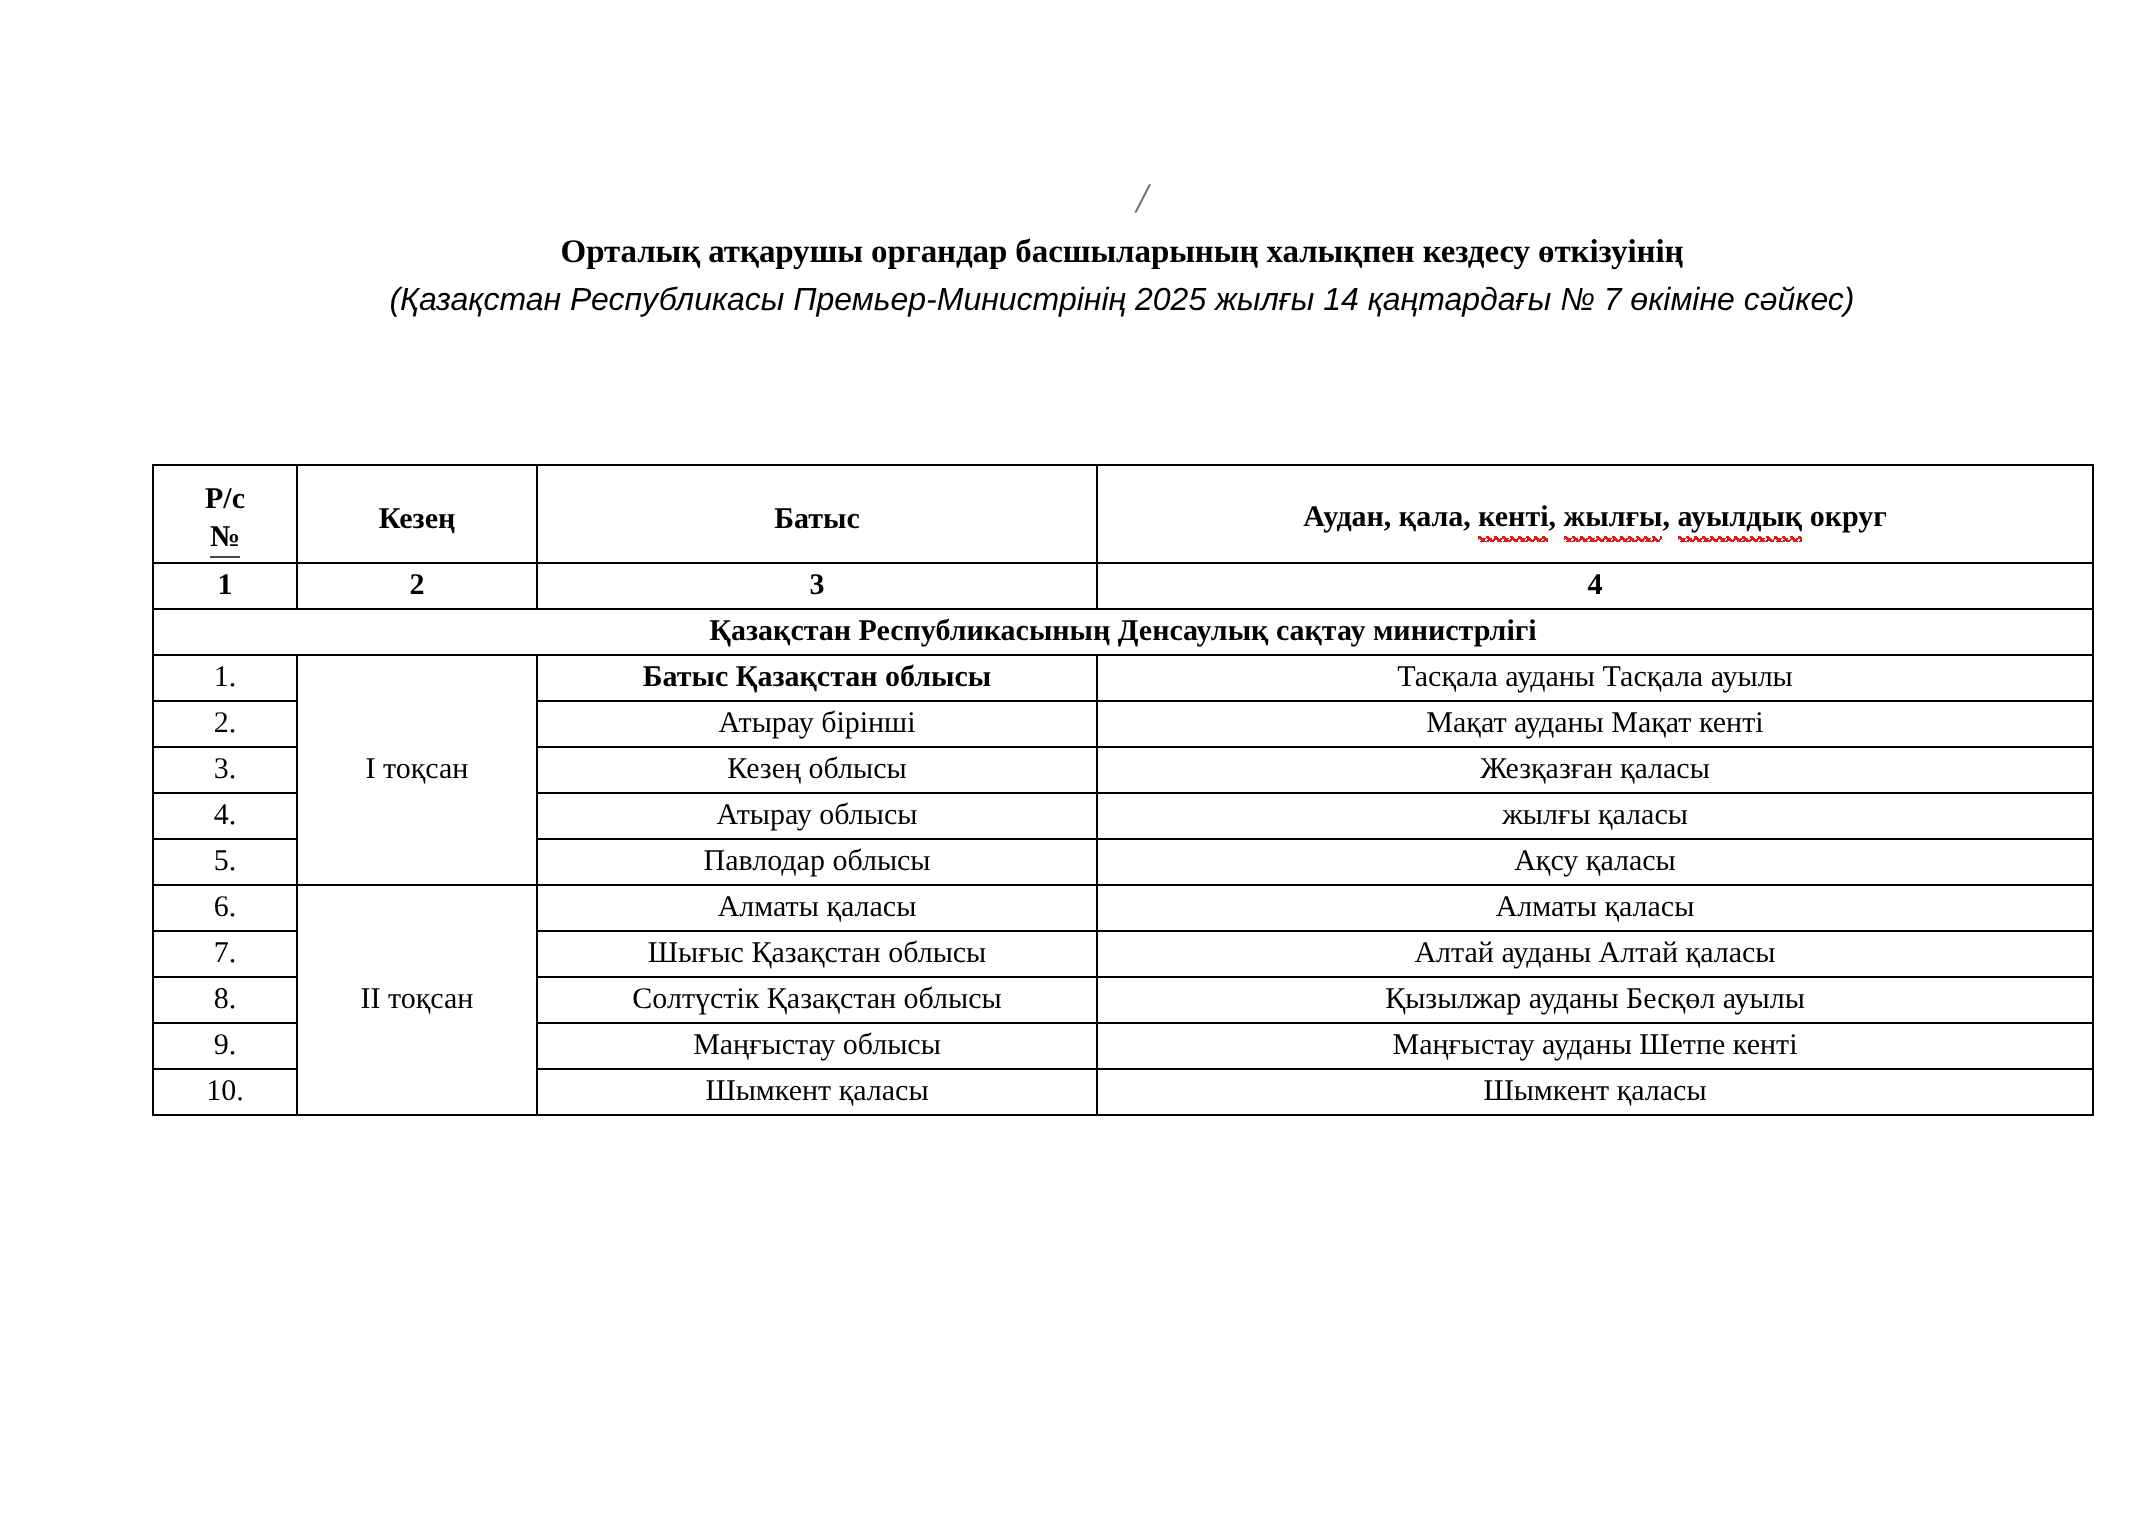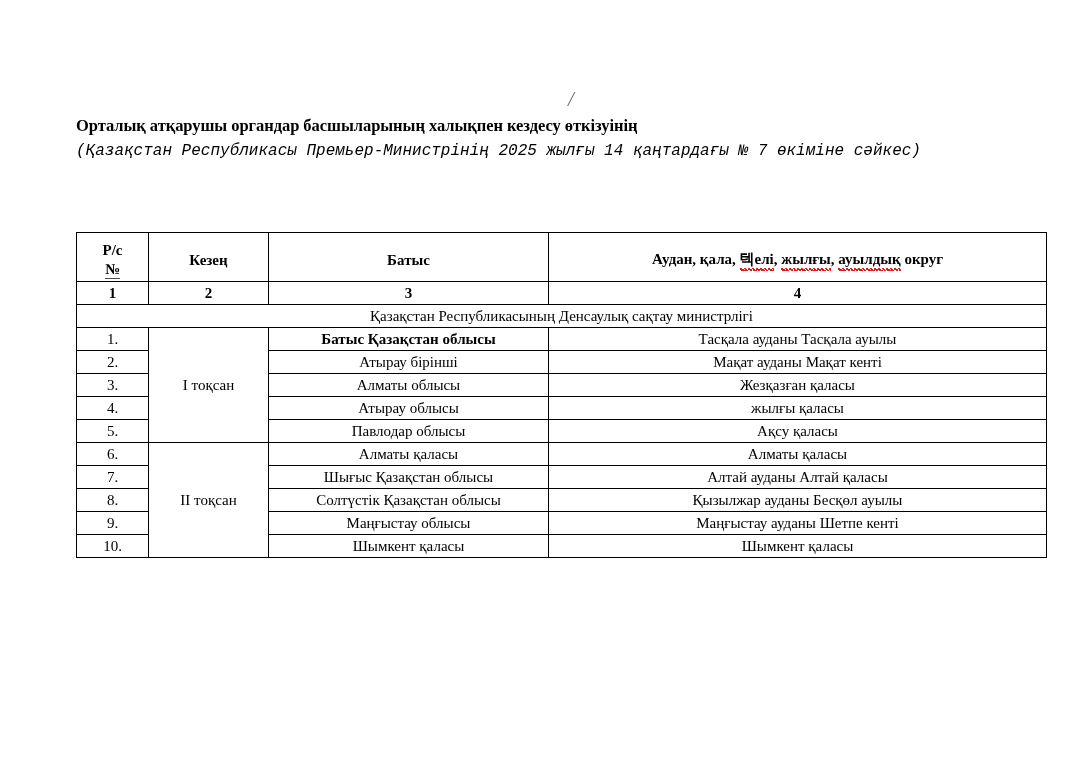--- a/index.html
+++ b/index.html
@@ -35,32 +35,32 @@
     text-align: center;
     line-height: 1;
   }
 
   
   .title-block {
     position: absolute;
     left: 76px;
     top: 115px;
     width: 970px;
-    text-align: left;
+    text-align: center;
   }
   .title-line {
     font-family: "Liberation Serif", serif;
     font-weight: bold;
     font-size: 16.5px;
     line-height: 22px;
     letter-spacing: -0.05px;
     white-space: nowrap;
   }
   .subtitle-line {
-    font-family: Liberation Mono, monospace;
+    font-family: Liberation Sans, sans-serif;
     font-style: italic;
     font-size: 16px;
     line-height: 24px;
     margin-top: 2px;
     white-space: nowrap;
   }
 
   
   table.sched {
     position: absolute;
@@ -102,21 +102,21 @@
   .numrow td {
     font-weight: bold;
     height: 22px;
     font-size: 15.5px;
     line-height: 22px;
     border-top-width: 2px;
   }
 
   
   .ministry td {
-    font-weight: normal;
+    font-weight: bold;
     height: 22px;
     font-size: 15.5px;
     line-height: 22px;
   }
 
   
   .datarow td {
     height: 22px;
     line-height: 22px;
     font-size: 15px;
@@ -187,21 +187,21 @@
             <div><span class="sq-num">№</span></div>
           </div>
         </td>
         <td class="hdr">
           <div class="hdr-inner">Кезең</div>
         </td>
         <td class="hdr">
           <div class="hdr-inner">Батыс</div>
         </td>
         <td class="hdr">
-          <div class="hdr-inner" id="hdr-col4">Аудан, қала, <span class="sq">텍елі</span>, <span class="sq">жылғы</span>, <span class="sq">ауылдық</span> округ</div>
+          <div class="hdr-inner" id="hdr-col4">Аудан, қала, <span class="sq">кенті</span>, <span class="sq">жылғы</span>, <span class="sq">ауылдық</span> округ</div>
         </td>
       </tr>
 
       <tr class="numrow">
         <td>1</td>
         <td>2</td>
         <td>3</td>
         <td>4</td>
       </tr>
 
@@ -217,21 +217,21 @@
           <td class="region-indent">Батыс Қазақстан облысы</td>
           <td>Тасқала ауданы Тасқала ауылы</td>
         </tr>
         <tr class="datarow">
           <td>2.</td>
           <td>Атырау бірінші</td>
           <td>Мақат ауданы Мақат кенті</td>
         </tr>
         <tr class="datarow">
           <td>3.</td>
-          <td>Алматы облысы</td>
+          <td>Кезең облысы</td>
           <td>Жезқазған қаласы</td>
         </tr>
         <tr class="datarow">
           <td>4.</td>
           <td>Атырау облысы</td>
           <td>жылғы қаласы</td>
         </tr>
         <tr class="datarow">
           <td>5.</td>
           <td>Павлодар облысы</td>

